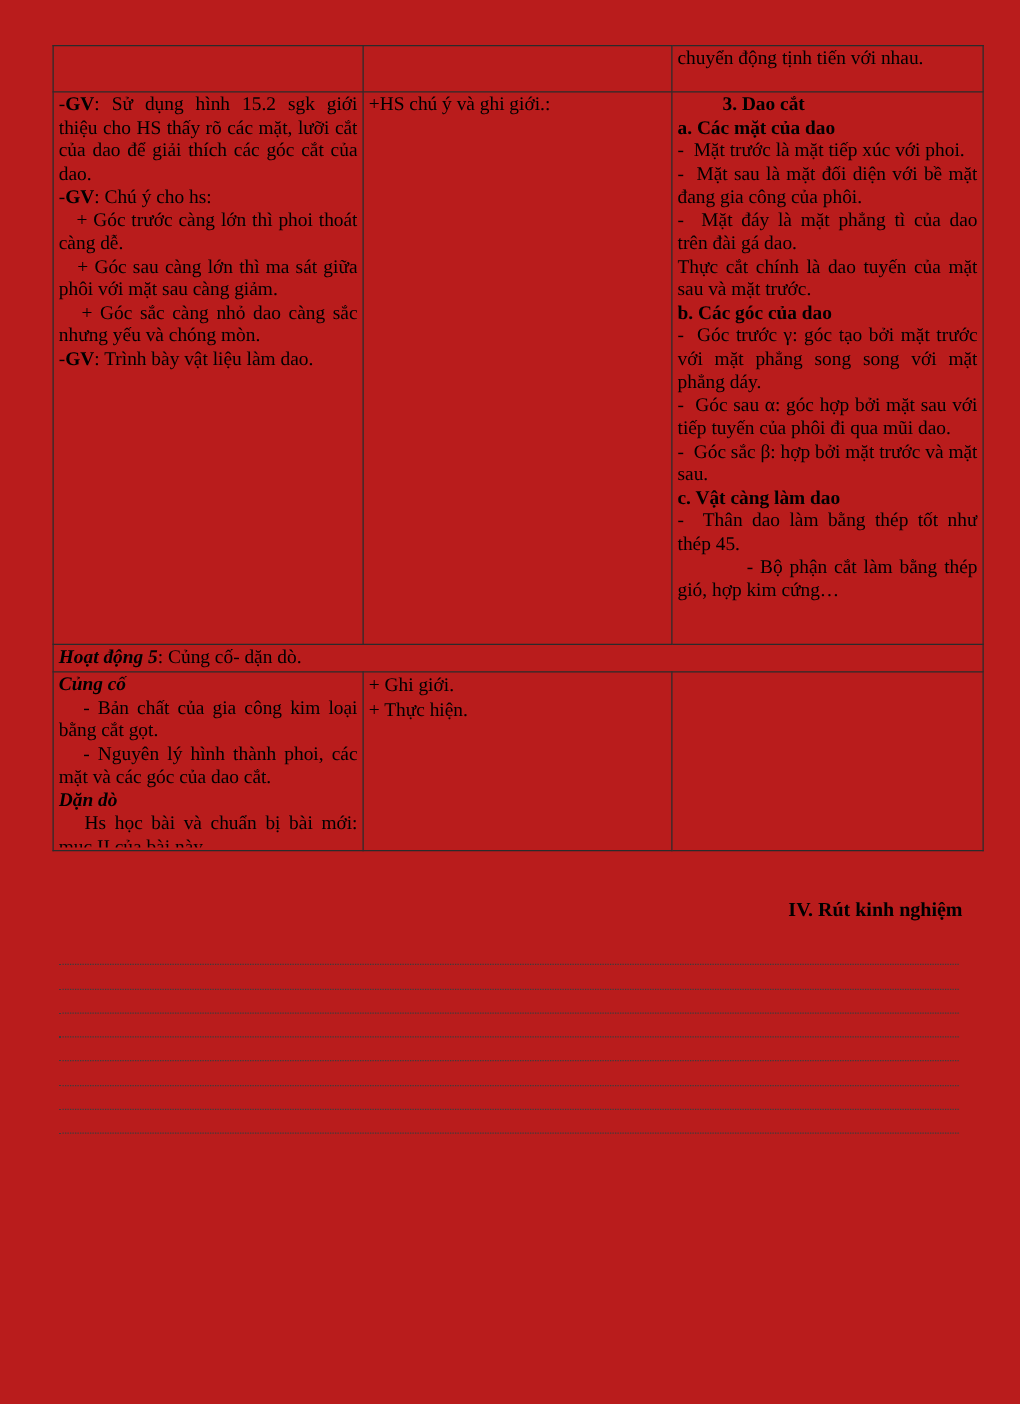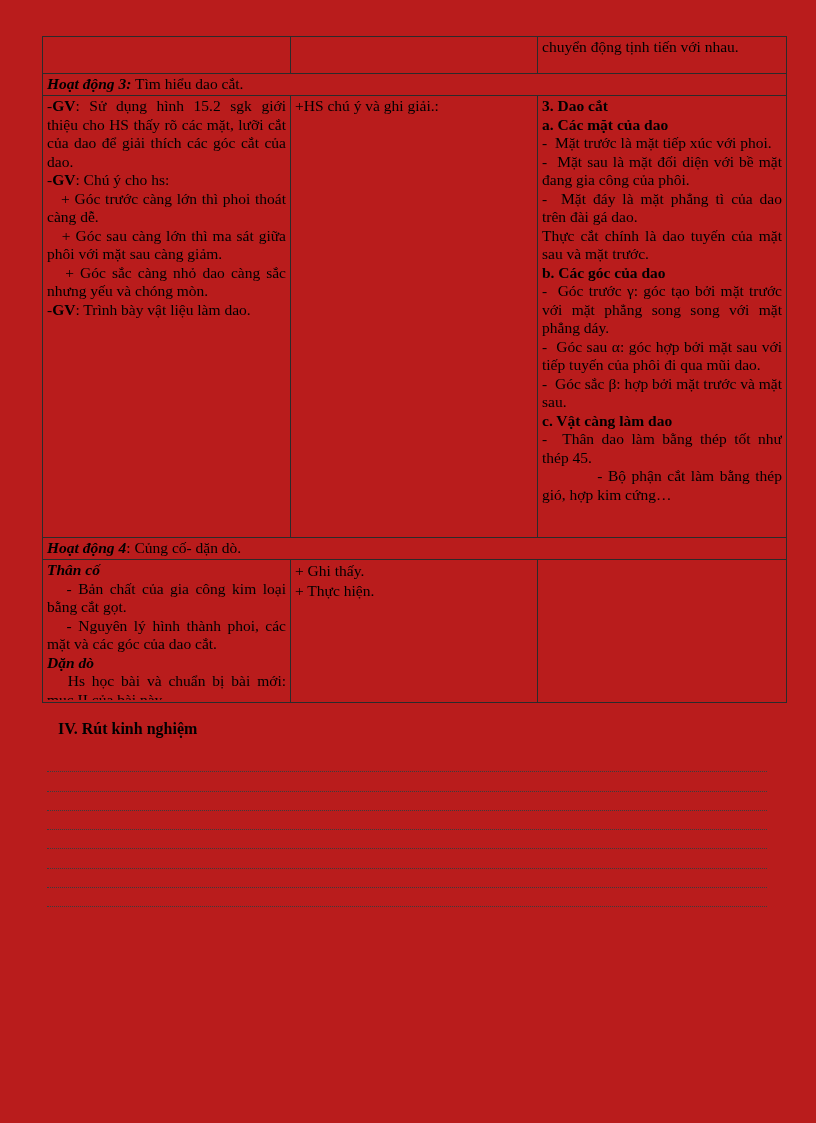--- a/index.html
+++ b/index.html
@@ -41,20 +41,21 @@
     font-size: 15.5px;
     line-height: 19px;
     padding-top: 1px;
   }
   .para { margin: 0; }
   .footer-block {
     position: absolute;
     left: 42px;
     top: 720px;
     width: 728px;
+    text-align: right;
   }
   .footer-title {
     font-weight: bold;
     font-size: 16px;
     line-height: 18px;
     margin-left: 16px;
     margin-bottom: 15px;
   }
   .dotted-line {
     height: 18.3px;
@@ -75,77 +76,72 @@
       <col style="width:249px">
     </colgroup>
     <tbody>
         <tr style="height:37px">
       <td></td>
       <td></td>
       <td class="justify">
         <div class="para">chuyển động tịnh tiến với nhau.</div>
       </td>
     </tr>
-    <tr class="act-row" style="height:22px">
-      <td colspan="3">
-        <span><span style="font-weight: bold; font-style: italic;">Hoạt động 3:</span><span> Tìm hiểu dao cắt.</span></span>
-      </td>
-    </tr>
     <tr class="row3" style="height:442px">
       <td>
         <div class="cell-inner justify">
               <div class="para"><span>-</span><span style="font-weight: bold;">GV</span><span>: Sử dụng hình 15.2 sgk giới thiệu cho HS thấy rõ các mặt, lưỡi cắt của dao để giải thích các góc cắt của dao.</span></div>
               <div class="para"><span>-</span><span style="font-weight: bold;">GV</span><span>: Chú ý cho hs:</span></div>
               <div class="para">&nbsp;&nbsp;&nbsp;+ Góc trước càng lớn thì phoi thoát càng dễ.</div>
               <div class="para">&nbsp;&nbsp;&nbsp;+ Góc sau càng lớn thì ma sát giữa phôi với mặt sau càng giảm.</div>
               <div class="para">&nbsp;&nbsp;&nbsp;+ Góc sắc càng nhỏ dao càng sắc nhưng yếu và chóng mòn.</div>
               <div class="para"><span>-</span><span style="font-weight: bold;">GV</span><span>: Trình bày vật liệu làm dao.</span></div>
             </div>
       </td>
       <td>
         <div class="cell-inner">
-          <div class="para">+HS chú ý và ghi giải.:</div>
+          <div class="para">+HS chú ý và ghi giới.:</div>
         </div>
       </td>
       <td>
         <div class="cell-inner justify">
-              <div class="para"><span style="font-weight: bold;">3. Dao cắt</span></div>
+              <div class="para"><span style="font-weight: bold; margin-left: 36px;">3. Dao cắt</span></div>
               <div class="para"><span style="font-weight: bold;">a. Các mặt của dao</span></div>
               <div class="para">-&nbsp;&nbsp;Mặt trước là mặt tiếp xúc với phoi.</div>
               <div class="para">-&nbsp;&nbsp;Mặt sau là mặt đối diện với bề mặt đang gia công của phôi.</div>
               <div class="para">-&nbsp;&nbsp;Mặt đáy là mặt phẳng tì của dao trên đài gá dao.</div>
               <div class="para">Thực cắt chính là dao tuyến của mặt sau và mặt trước.</div>
               <div class="para"><span style="font-weight: bold;">b. Các góc của dao</span></div>
               <div class="para">-&nbsp;&nbsp;Góc trước γ: góc tạo bởi mặt trước với mặt phẳng song song với mặt phẳng dáy.</div>
               <div class="para">-&nbsp;&nbsp;Góc sau α: góc hợp bởi mặt sau với tiếp tuyến của phôi đi qua mũi dao.</div>
               <div class="para">-&nbsp;&nbsp;Góc sắc β: hợp bởi mặt trước và mặt sau.</div>
               <div class="para"><span style="font-weight: bold;">c. Vật càng làm dao</span></div>
               <div class="para">-&nbsp;&nbsp;Thân dao làm bằng thép tốt như thép 45.</div>
               <div class="para">&nbsp;&nbsp;&nbsp;&nbsp;&nbsp;&nbsp;&nbsp;&nbsp;&nbsp;&nbsp;- Bộ phận cắt làm bằng thép gió, hợp kim cứng…</div>
             </div>
       </td>
     </tr>
     <tr class="act-row" style="height:22px">
       <td colspan="3">
-        <span><span style="font-weight: bold; font-style: italic;">Hoạt động 4</span><span>: Củng cố- dặn dò.</span></span>
+        <span><span style="font-weight: bold; font-style: italic;">Hoạt động 5</span><span>: Củng cố- dặn dò.</span></span>
       </td>
     </tr>
     <tr class="row5" style="height:143px">
       <td>
         <div class="cell-inner justify">
-              <div class="para"><span style="font-weight: bold; font-style: italic;">Thân cố</span></div>
+              <div class="para"><span style="font-weight: bold; font-style: italic;">Củng cố</span></div>
               <div class="para">&nbsp;&nbsp;&nbsp;- Bản chất của gia công kim loại bằng cắt gọt.</div>
               <div class="para">&nbsp;&nbsp;&nbsp;- Nguyên lý hình thành phoi, các mặt và các góc của dao cắt.</div>
               <div class="para"><span style="font-weight: bold; font-style: italic; margin-top: 48px;">Dặn dò</span></div>
               <div class="para">&nbsp;&nbsp;&nbsp;Hs học bài và chuẩn bị bài mới: mục II của bài này.</div>
             </div>
       </td>
       <td>
         <div class="cell-inner">
-              <div class="para" style="line-height: 20px;">+ Ghi thấy.</div>
+              <div class="para" style="line-height: 20px;">+ Ghi giới.</div>
               <div class="para" style="line-height: 20px;">+ Thực hiện.</div>
             </div>
       </td>
       <td></td>
     </tr>
   </tbody>
     </table>
 
   <div class="footer-block">
     <div class="footer-title">IV. Rút kinh nghiệm</div>

